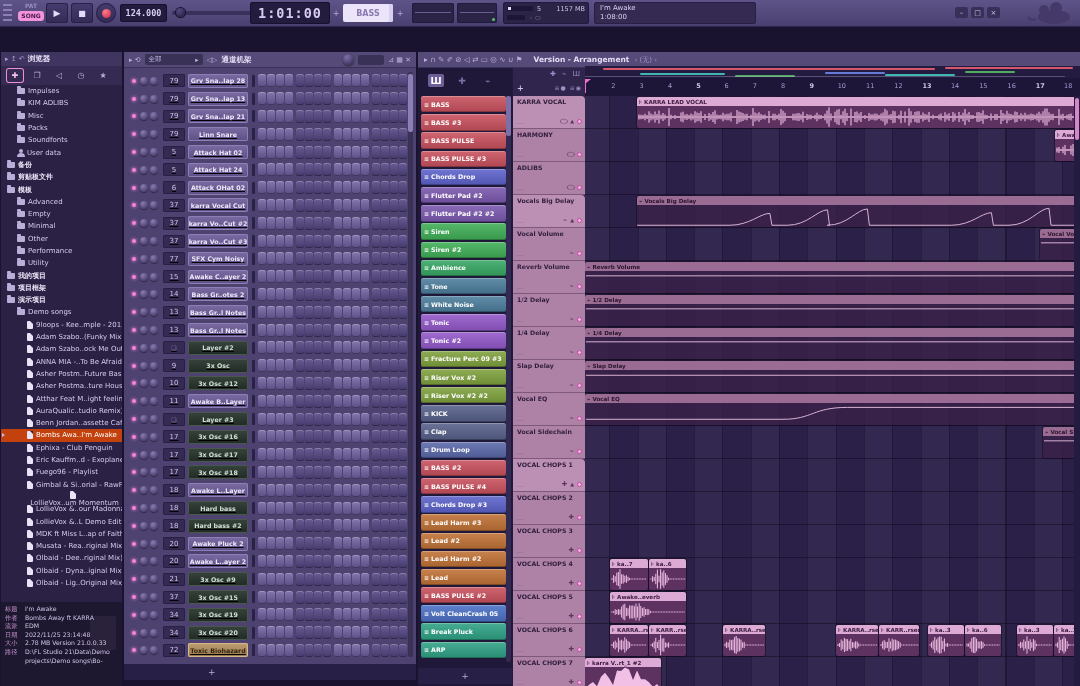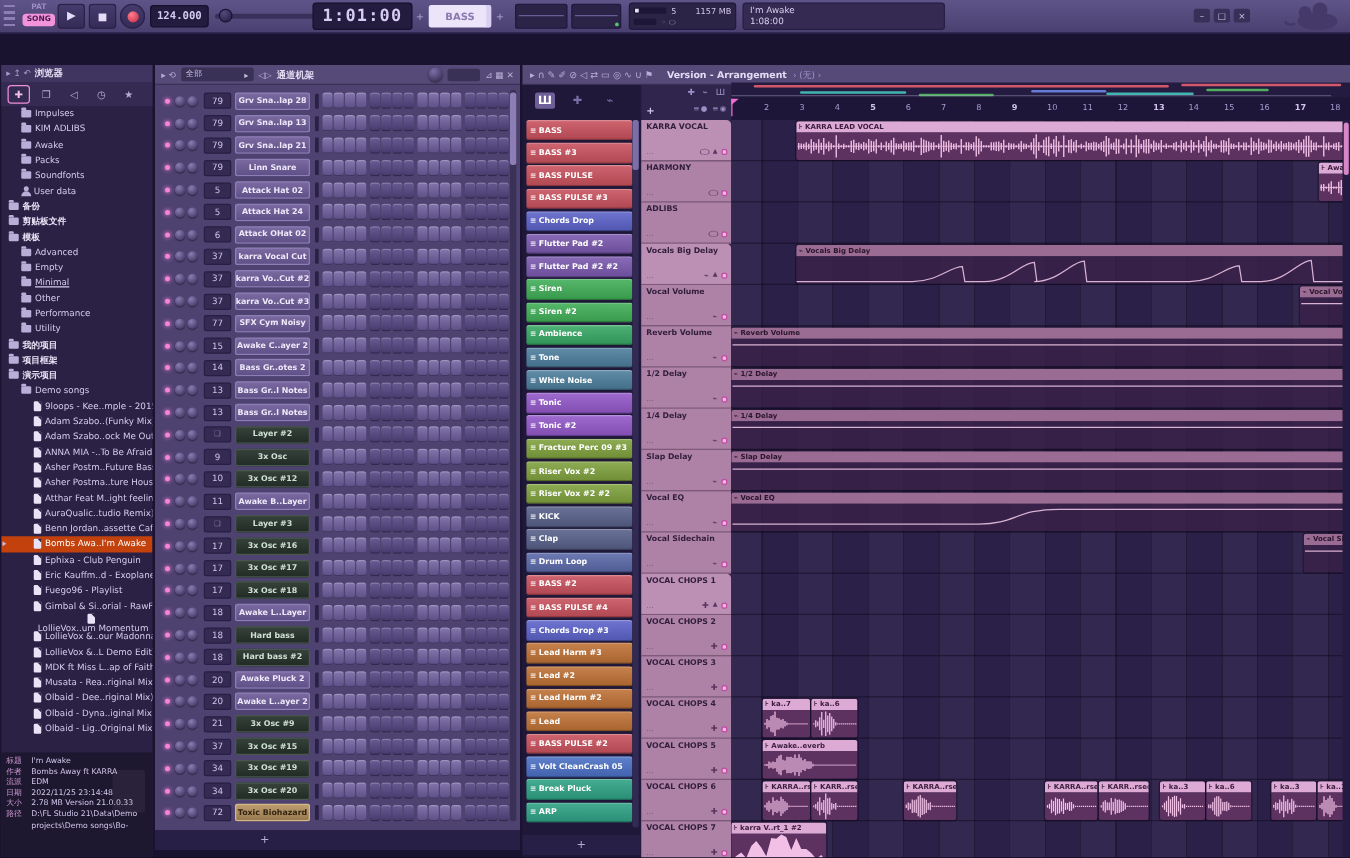--- a/index.html
+++ b/index.html
@@ -87,21 +87,21 @@
 
   
   #rack{left:124px;top:52px;width:292px;height:628px;background:#4e4271;}
   #rk-head{left:0;top:0;width:100%;height:16px;background:#564a78;border-bottom:1px solid #3a3157;display:flex;align-items:center;gap:4px;padding:0 5px;box-sizing:border-box;}
   #rk-head .g{color:#b9aed8;font-size:7px;}
   #rk-filter{width:58px;height:11px;background:#3a3157;border-radius:2px;color:#c5bbe2;font-size:6.5px;display:flex;align-items:center;justify-content:space-between;padding:0 4px;box-sizing:border-box;}
   #rk-title{color:#e4dcf4;font-size:7.5px;font-weight:bold;}
   #rk-knob{width:11px;height:11px;margin-left:auto;}
   #rk-slot{width:26px;height:10px;background:#3a3157;border-radius:2px;}
   #rows{left:0;top:20px;width:292px;height:590px;overflow:hidden;}
-  .crow{height:17.8px;display:flex;align-items:center;padding-left:8px;box-sizing:border-box;}
+  .crow{height:17.8px;display:flex;align-items:center;padding-left:8px;box-sizing:border-box;text-decoration:underline;}
   .led{width:4px;height:4px;border-radius:50%;background:#f583d6;box-shadow:0 0 3px 1px rgba(245,131,214,.5);margin-right:4px;flex:none;}
   .kn{width:8px;height:8px;border-radius:50%;background:radial-gradient(circle at 35% 28%,#8a7cb2,#342a55);margin-right:2px;flex:none;box-shadow:0 1px 1px rgba(0,0,0,.4);}
   .num{width:22px;height:13px;background:#352b52;border-radius:2px;color:#cfc3ea;font-size:7px;display:flex;align-items:center;justify-content:center;
        box-shadow:inset 0 0 0 1px #271f46;margin:0 3px;flex:none;}
   .num.lyr{color:#8d7fb5;font-size:6px;}
   .nm{width:60px;height:14px;border-radius:2px;font-size:6.3px;font-weight:bold;display:flex;align-items:center;justify-content:center;
       white-space:nowrap;overflow:hidden;flex:none;}
   .nm.p{background:linear-gradient(#7b6ba2,#5d4f85);color:#efe9fa;box-shadow:inset 0 0 0 1px #8d7fb5;}
   .nm.d{background:linear-gradient(#36433b,#212a25);color:#cfe0d4;box-shadow:inset 0 0 0 1px #48584e;}
   .nm.t{background:linear-gradient(#bf9f71,#95774d);color:#332512;box-shadow:inset 0 0 0 1px #d4b88c;}
@@ -305,21 +305,21 @@
         <div class="br" style="padding-left: 16px;">
           <span class="fi"></span>
           <span>Impulses</span>
         </div>
         <div class="br" style="padding-left: 16px;">
           <span class="fi"></span>
           <span>KIM ADLIBS</span>
         </div>
         <div class="br" style="padding-left: 16px;">
           <span class="fi"></span>
-          <span>Awake</span>
+          <span>Misc</span>
         </div>
         <div class="br" style="padding-left: 16px;">
           <span class="fi"></span>
           <span>Packs</span>
         </div>
         <div class="br" style="padding-left: 16px;">
           <span class="fi"></span>
           <span>Soundfonts</span>
         </div>
         <div class="br" style="padding-left: 16px;">
@@ -339,21 +339,21 @@
           <span>模板</span>
         </div>
         <div class="br" style="padding-left: 16px;">
           <span class="fi"></span>
           <span>Advanced</span>
         </div>
         <div class="br" style="padding-left: 16px;">
           <span class="fi"></span>
           <span>Empty</span>
         </div>
-        <div class="br" style="padding-left: 16px; text-decoration: underline;">
+        <div class="br" style="padding-left: 16px;">
           <span class="fi"></span>
           <span>Minimal</span>
         </div>
         <div class="br" style="padding-left: 16px;">
           <span class="fi"></span>
           <span>Other</span>
         </div>
         <div class="br" style="padding-left: 16px;">
           <span class="fi"></span>
           <span>Performance</span>

